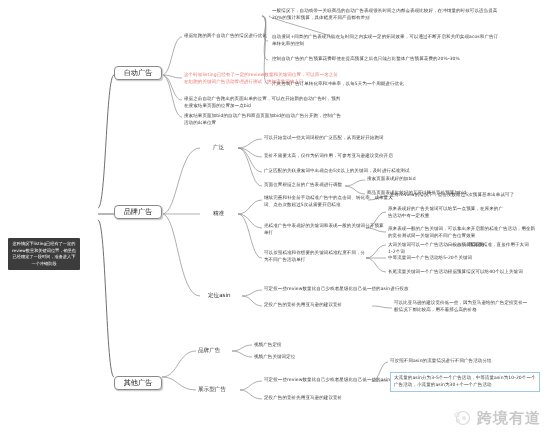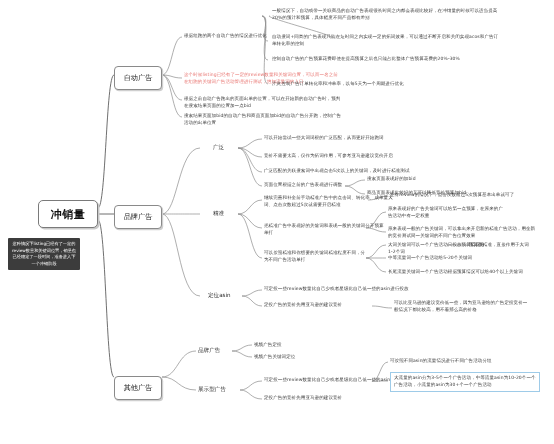--- a/index.html
+++ b/index.html
@@ -24,21 +24,21 @@
     font-size:11px;font-weight:bold;color:#111;letter-spacing:0.5px;
     box-shadow:1.5px 1.5px 0 #c9c9c9;
   }
 
   
   .branch-node{
     border:1px solid #8a8a8a;border-radius:4px;background:#fff;
     display:flex;align-items:center;justify-content:center;
     font-size:7.2px;color:#1b1b1b;
     box-shadow:1.2px 1.2px 0 #cfcfcf;
-    width:48px;height:24px;
+    width:48px;height:14px;
   }
   .b-auto{left:114px;top:66px;}
   .b-manual{left:114px;top:205px;}
   .b-other{left:114px;top:376px;}
 
   
   .sub-label{
     font-size:5.6px;color:#2a2a2a;white-space:nowrap;
     line-height:1.35;
   }
@@ -136,23 +136,20 @@
       <path d="M232 351 C 242 351 242 345 252 345"></path>
       <path d="M232 351 C 242 351 242 357 252 357"></path>
 
       <path d="M240 390 C 250 390 250 381 262 381"></path>
       <path d="M240 390 C 250 390 250 399 262 399"></path>
       <path d="M372 381 C 380 381 380 362 388 362"></path>
       <path d="M372 381 C 380 381 380 381 388 381"></path>
     </g>
   </svg>
 
-  <div class="node root-node">
-    <span>冲销量</span>
-  </div>
 
   <div class="node note-dark">
     <span>这种情况下listing已经有了一定的review数量和关键词位置，销量也已经稳定了一段时间，准备进入下一个冲销阶段</span>
   </div>
 
   <div class="node branch-node b-auto">
     <span>自动广告</span>
   </div>
 
   <div class="node leaf" style="left:184px;top:33px;width:150px;">根据组跑的两个自动广告的情况进行优化</div>
@@ -203,14 +200,25 @@
   <div class="node leaf" style="left:254px;top:342px;width:90px;">视频广告定投</div>
   <div class="node leaf" style="left:254px;top:354px;width:90px;">视频广告关键词定位</div>
 
   <div class="node sub-label" style="left:198px;top:386px;">展示型广告</div>
   <div class="node leaf" style="left:264px;top:377px;width:150px;">可定投一些review数量比自己少或者星级比自己低一些的asin进行投放</div>
   <div class="node leaf" style="left:264px;top:395px;width:120px;">定投广告的竞价先用亚马逊的建议竞价</div>
 
   <div class="node leaf" style="left:390px;top:358px;width:145px;">可按照不同asin的流量情况进行不同广告活动分组</div>
   <div class="node leaf boxed" style="left:390px;top:372px;width:150px;">大流量的asin分为3-5个一个广告活动，中等流量asin为10-20个一个广告活动，小流量的asin为30+个一个广告活动</div>
 
+  <div class="watermark">
+    <span class="wm-mark">
+      <svg viewBox="0 0 20 20" width="20" height="20">
+        <circle cx="11" cy="10" r="6.5" fill="none" stroke="#bdbdbd" stroke-width="1.2"></circle>
+        <circle cx="5" cy="7" r="2.2" fill="none" stroke="#cccccc" stroke-width="1"></circle>
+        <circle cx="6" cy="13" r="1.6" fill="none" stroke="#cccccc" stroke-width="1"></circle>
+        <circle cx="12" cy="10" r="2" fill="#d4d4d4"></circle>
+      </svg>
+    </span>
+    <span class="wm-text">跨境有道</span>
+  </div>
 
 </div>
 
 </body></html>

